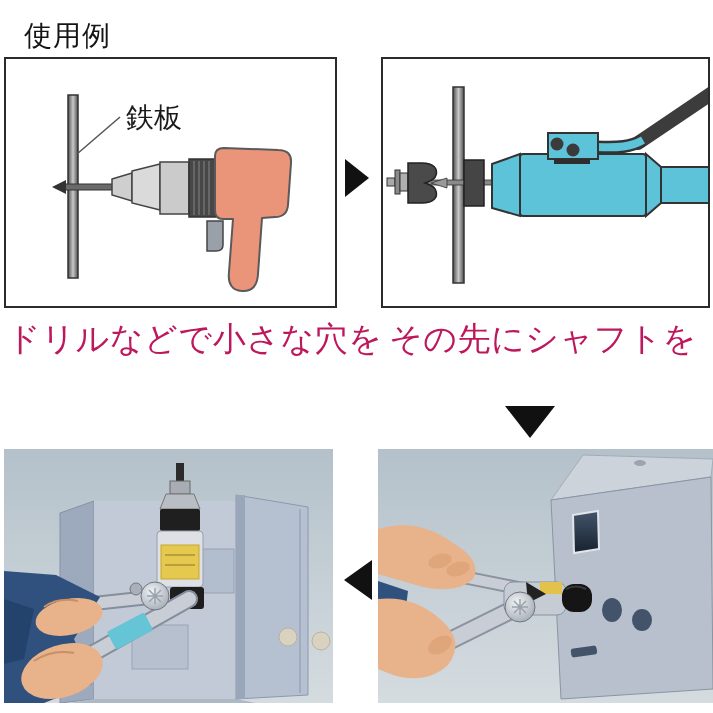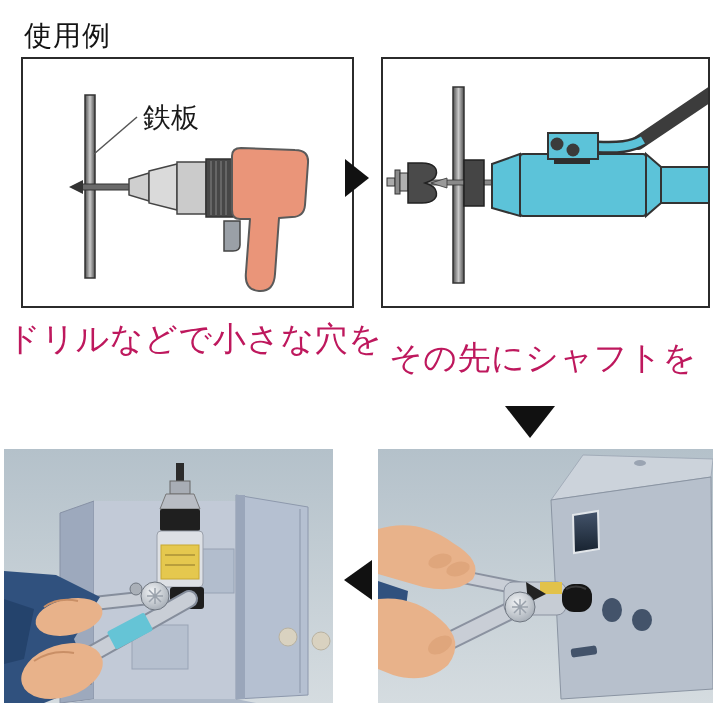--- a/index.html
+++ b/index.html
@@ -7,29 +7,29 @@
     position:relative; width:713px; height:713px; background:#ffffff;
     font-family:"Liberation Sans","DejaVu Sans",sans-serif; overflow:hidden;
   }
   .title {
     position:absolute; left:7px; top:2px; margin:17px;
     font-size:28px; font-weight:500; color:#141414; letter-spacing:1px; line-height:34px;
   }
   .panel {
     position:absolute; border:2px solid #2b2b2b; background:#ffffff; box-sizing:border-box;
   }
-  .panel-1 { left:4px;   top:57px; width:333px; height:251px;margin-left:17px; }
+  .panel-1 { left:4px;   top:57px; width:333px; height:251px; }
   .panel-2 { left:381px; top:57px; width:329px; height:251px; }
   .panel svg, .photo svg { display:block; width:100%; height:100%; }
   .caption {
     position:absolute; margin:0; font-size:33px; font-weight:400;
     line-height:37px; color:#be185d; letter-spacing:0.5px; white-space:nowrap;
   }
   .caption-1 { left:7px;   top:320px; }
-  .caption-2 { left:389px; top:339px; }
+  .caption-2 { left:389px; top:320px; }
   .flow-arrow { position:absolute; }
   .arrow-right { left:345px; top:159px; }
   .arrow-down  { left:505px; top:406px; }
   .arrow-left  { left:344px; top:560px; }
   .photo { position:absolute; }
   .photo-left  { left:4px;   top:449px; width:329px; height:254px; }
   .photo-right { left:378px; top:449px; width:335px; height:254px; }
 </style>
 </head>
 <body>

